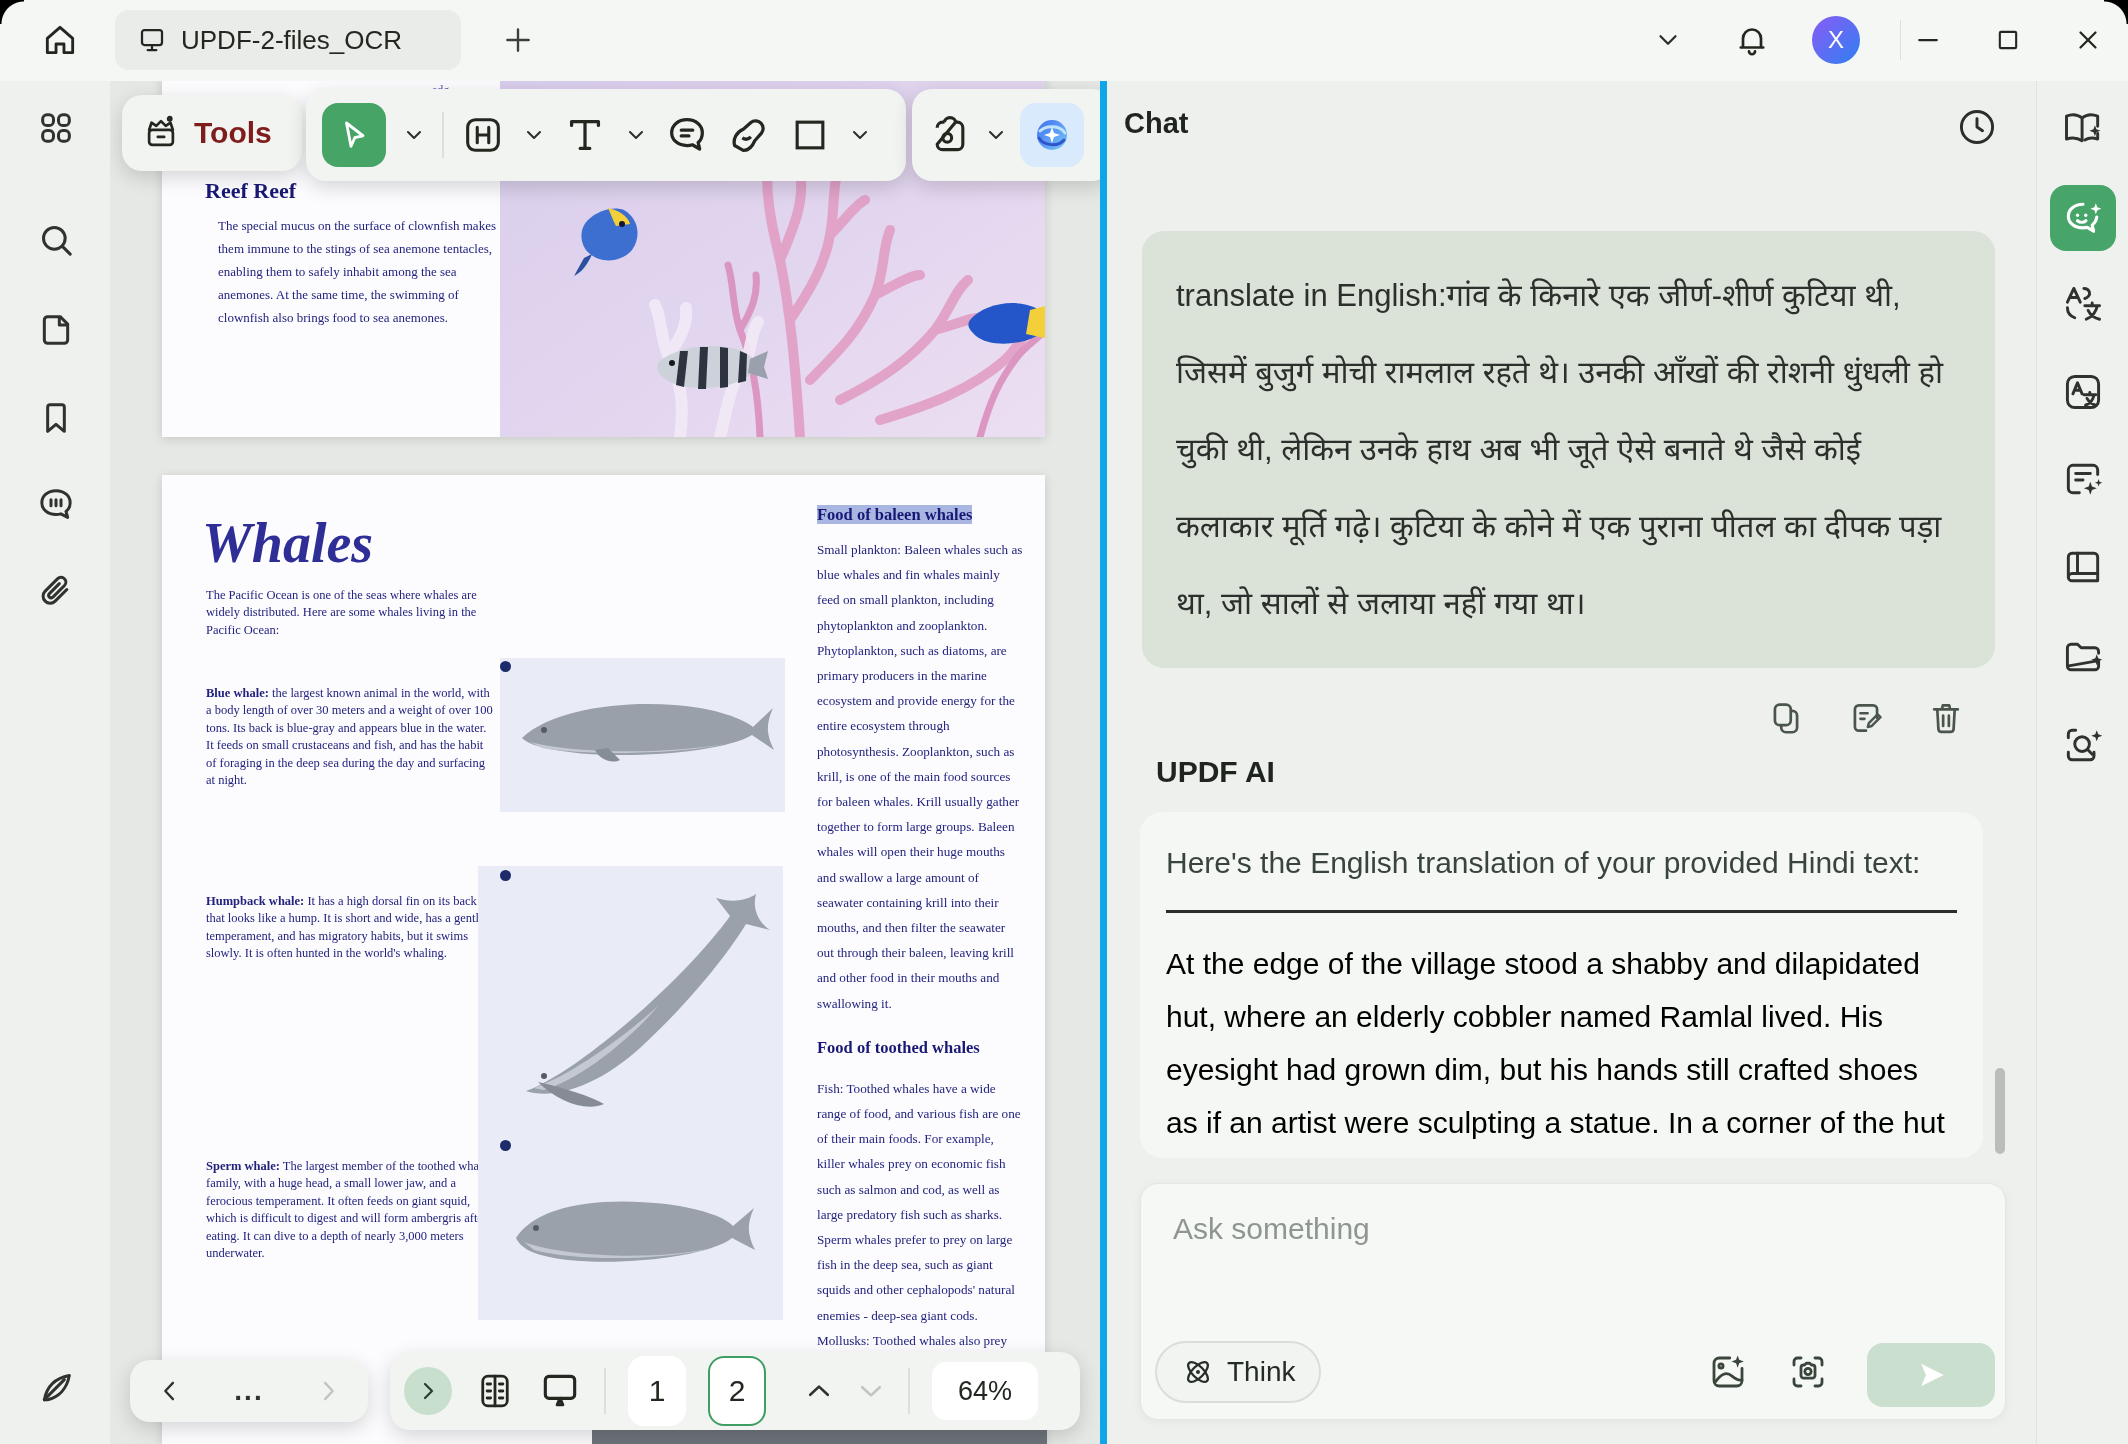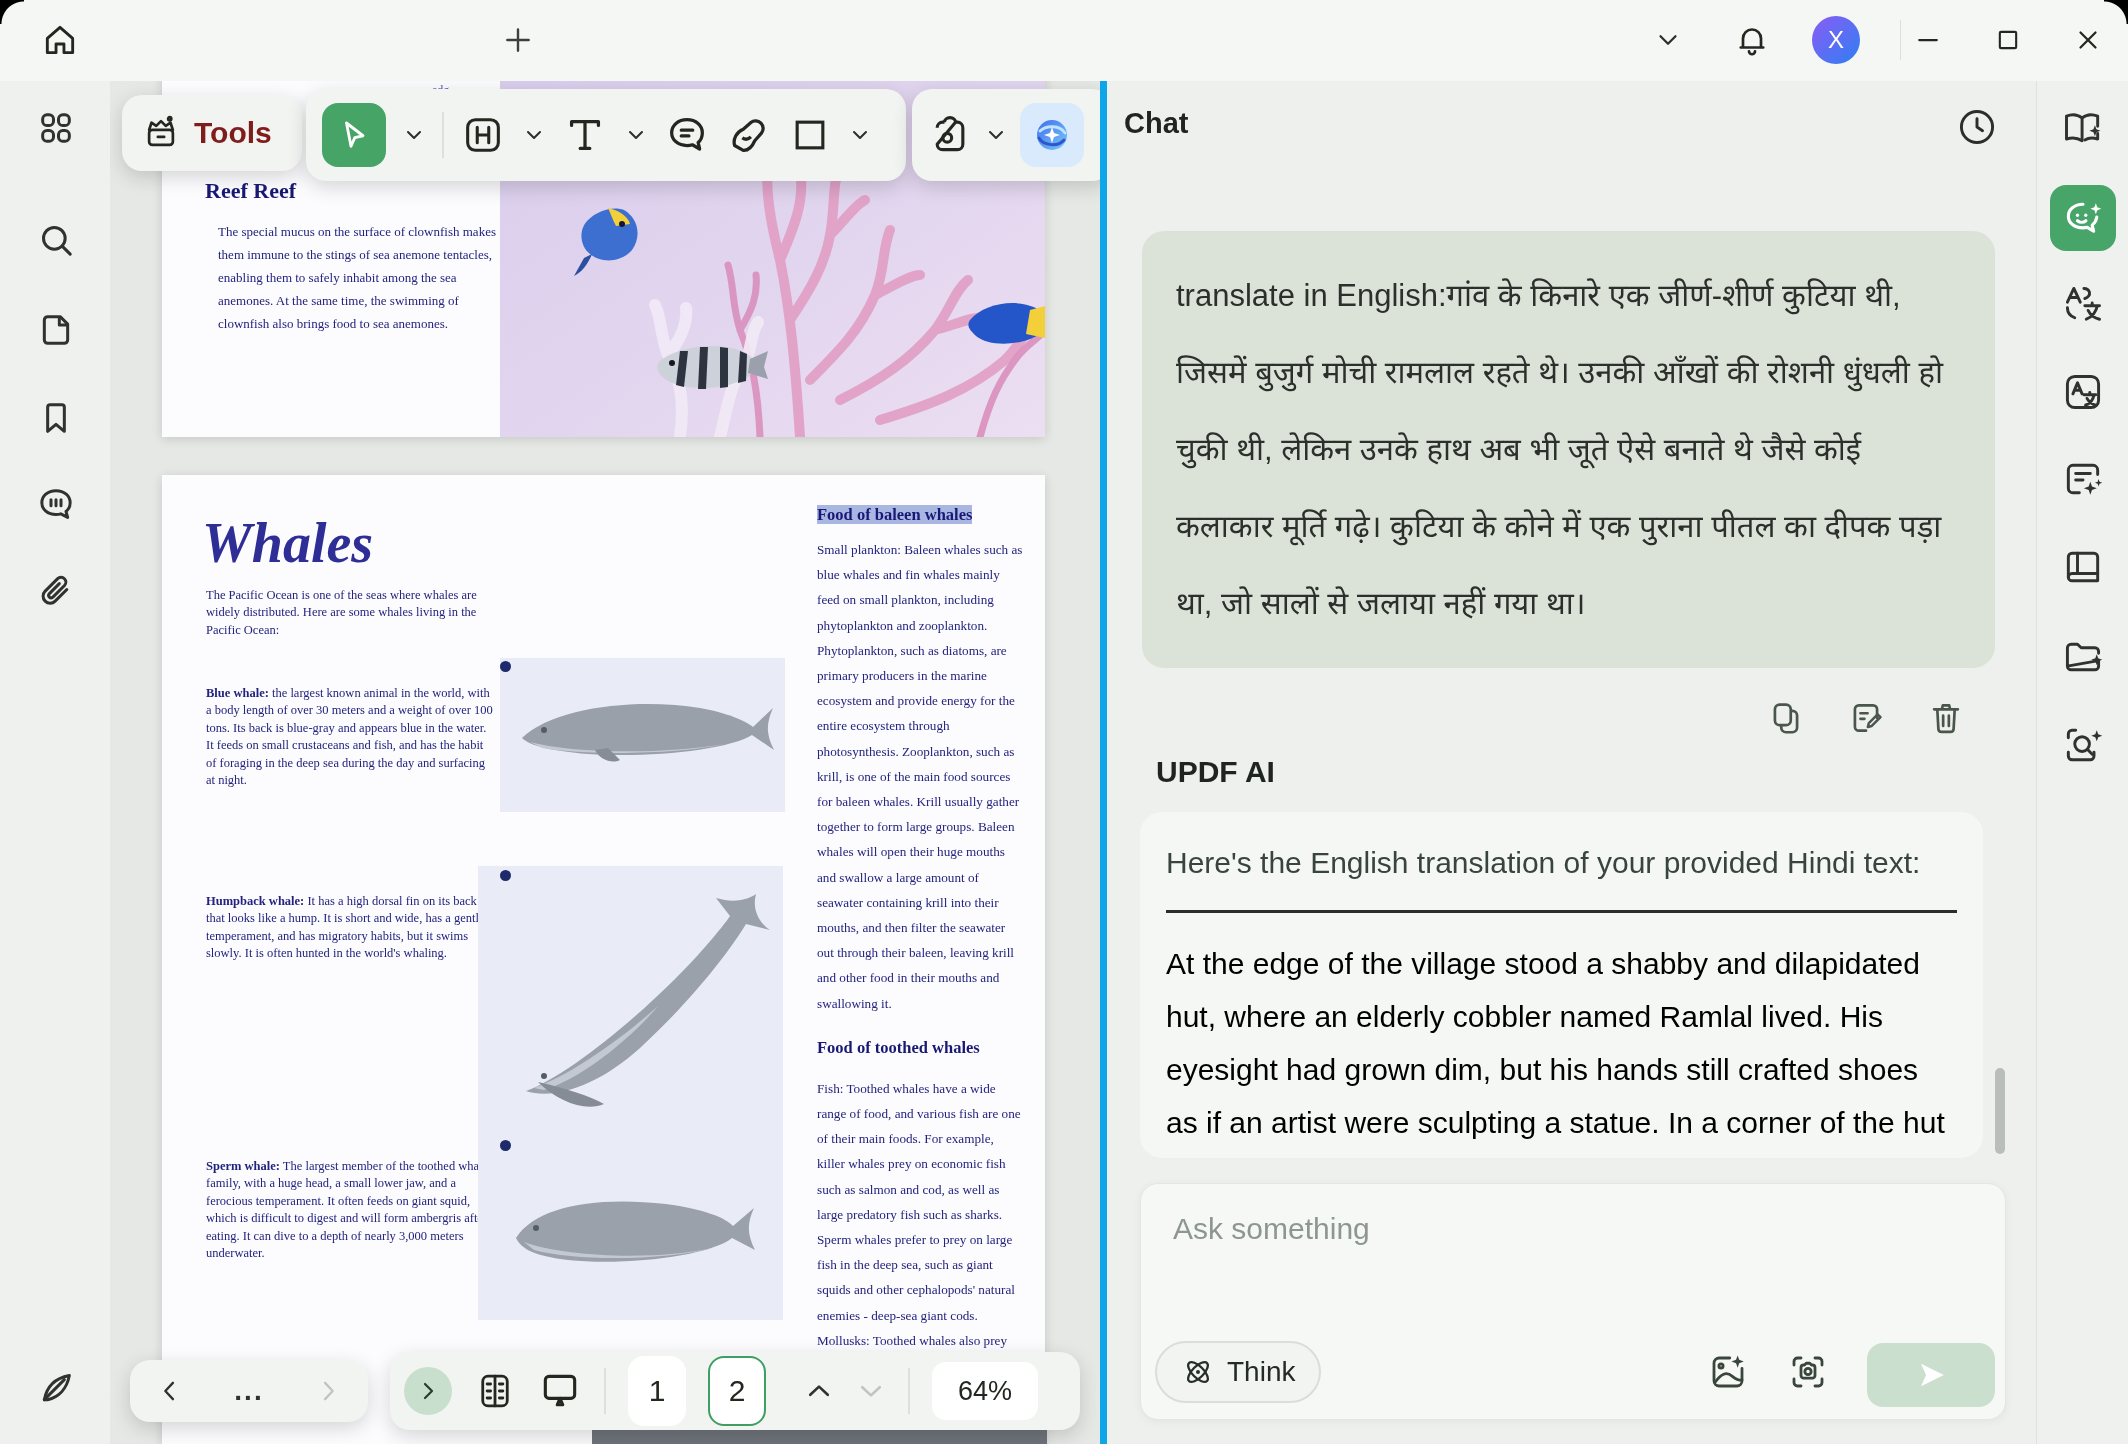--- a/index.html
+++ b/index.html
@@ -89,20 +89,27 @@
 <body>
 
 <div class="app">
 
   <div class="titlebar">
     <div class="iconbtn abs" style="left:34px;top:14px;width:52px;height:52px;">
       <svg width="38" height="38" viewBox="0 0 24 24" fill="none" stroke="#22281f" stroke-width="1.8" stroke-linecap="round" stroke-linejoin="round">
           <path d="M4 11 L12 4 L20 11 V20 H14.5 V14.5 H9.5 V20 H4 Z"></path>
         </svg>
     </div>
+    <div class="tab">
+      <svg width="30" height="30" viewBox="0 0 24 24" fill="none" stroke="#22281f" stroke-width="1.8" stroke-linecap="round">
+          <rect x="4" y="4" width="16" height="12" rx="2"></rect>
+          <path d="M12 16 V20 M8.5 20 H15.5"></path>
+        </svg>
+      <span class="tab-label">UPDF-2-files_OCR</span>
+    </div>
     <div class="iconbtn abs" style="left:496px;top:18px;width:44px;height:44px;">
       <svg width="32" height="32" viewBox="0 0 24 24" fill="none" stroke="#3b403b" stroke-width="1.8" stroke-linecap="round">
           <path d="M12 4 V20 M4 12 H20"></path>
         </svg>
     </div>
     <div class="iconbtn abs" style="left:1646px;top:18px;width:44px;height:44px;">
       <svg width="30" height="30" viewBox="0 0 24 24" fill="none" stroke="#2a2f2a" stroke-width="1.8" stroke-linecap="round" stroke-linejoin="round">
           <path d="M6 9 L12 15 L18 9"></path>
         </svg>
     </div>
@@ -181,21 +188,21 @@
   </div>
 
   <div class="pdf-area">
 
     <div class="page" style="left:52px;top:-21px;width:883px;height:377px;">
       <span class="frag" style="left:270px;top:23px;">edg</span>
       <span class="frag" style="left:385px;top:42px;">e:</span>
       <span class="frag" style="left:385px;top:66px;">vc</span>
       <span class="frag" style="left:385px;top:90px;">net,</span>
       <div class="pdf-h" style="position:absolute;left:43px;top:118px;font-size:22px;">Reef Reef</div>
-      <div class="serif navy" style="position:absolute;left:56px;top:160px;width:292px;font-size:13px;line-height:23px;">The special mucus on the surface of clownfish makes them immune to the stings of sea anemone tentacles, enabling them to safely inhabit among the sea anemones. At the same time, the swimming of clownfish also brings food to sea anemones.</div>
+      <div class="serif navy" style="position:absolute;left:56px;top:154px;width:292px;font-size:13px;line-height:23px;">The special mucus on the surface of clownfish makes them immune to the stings of sea anemone tentacles, enabling them to safely inhabit among the sea anemones. At the same time, the swimming of clownfish also brings food to sea anemones.</div>
 
       <div class="abs" style="left:338px;top:0;width:545px;height:377px;overflow:hidden;">
         <svg width="545" height="377" viewBox="0 0 545 377">
           <defs>
             <linearGradient id="coralbg" x1="0" y1="0" x2="1" y2="1">
               <stop offset="0" stop-color="#d8cdec"></stop>
                 <stop offset="0.6" stop-color="#e3d6ef"></stop>
                 <stop offset="1" stop-color="#ecdff2"></stop>
             </linearGradient>
           </defs>

